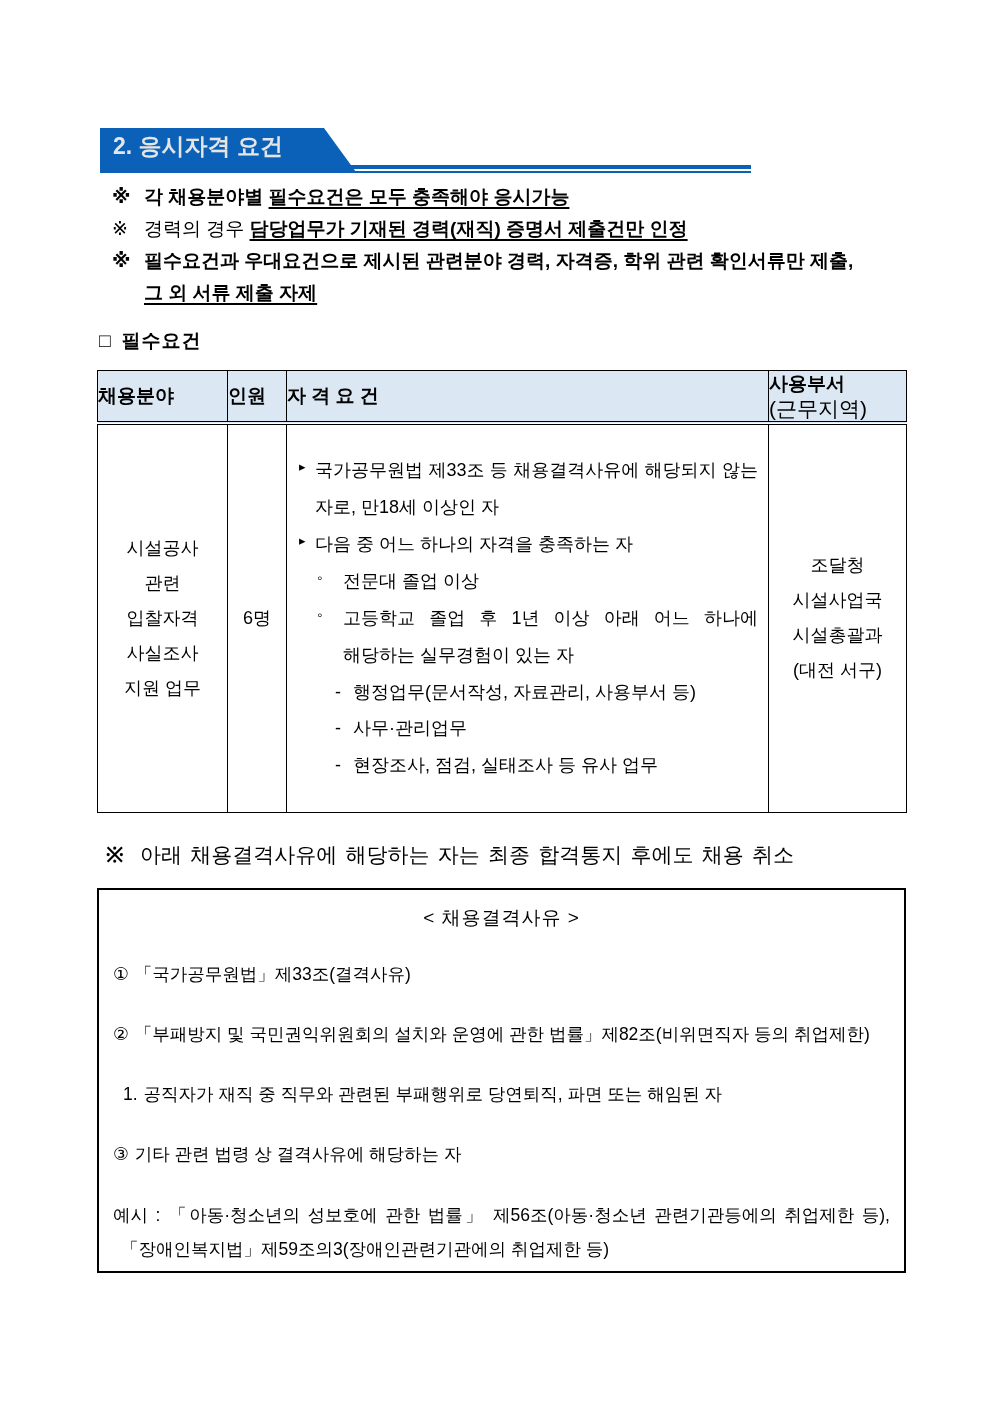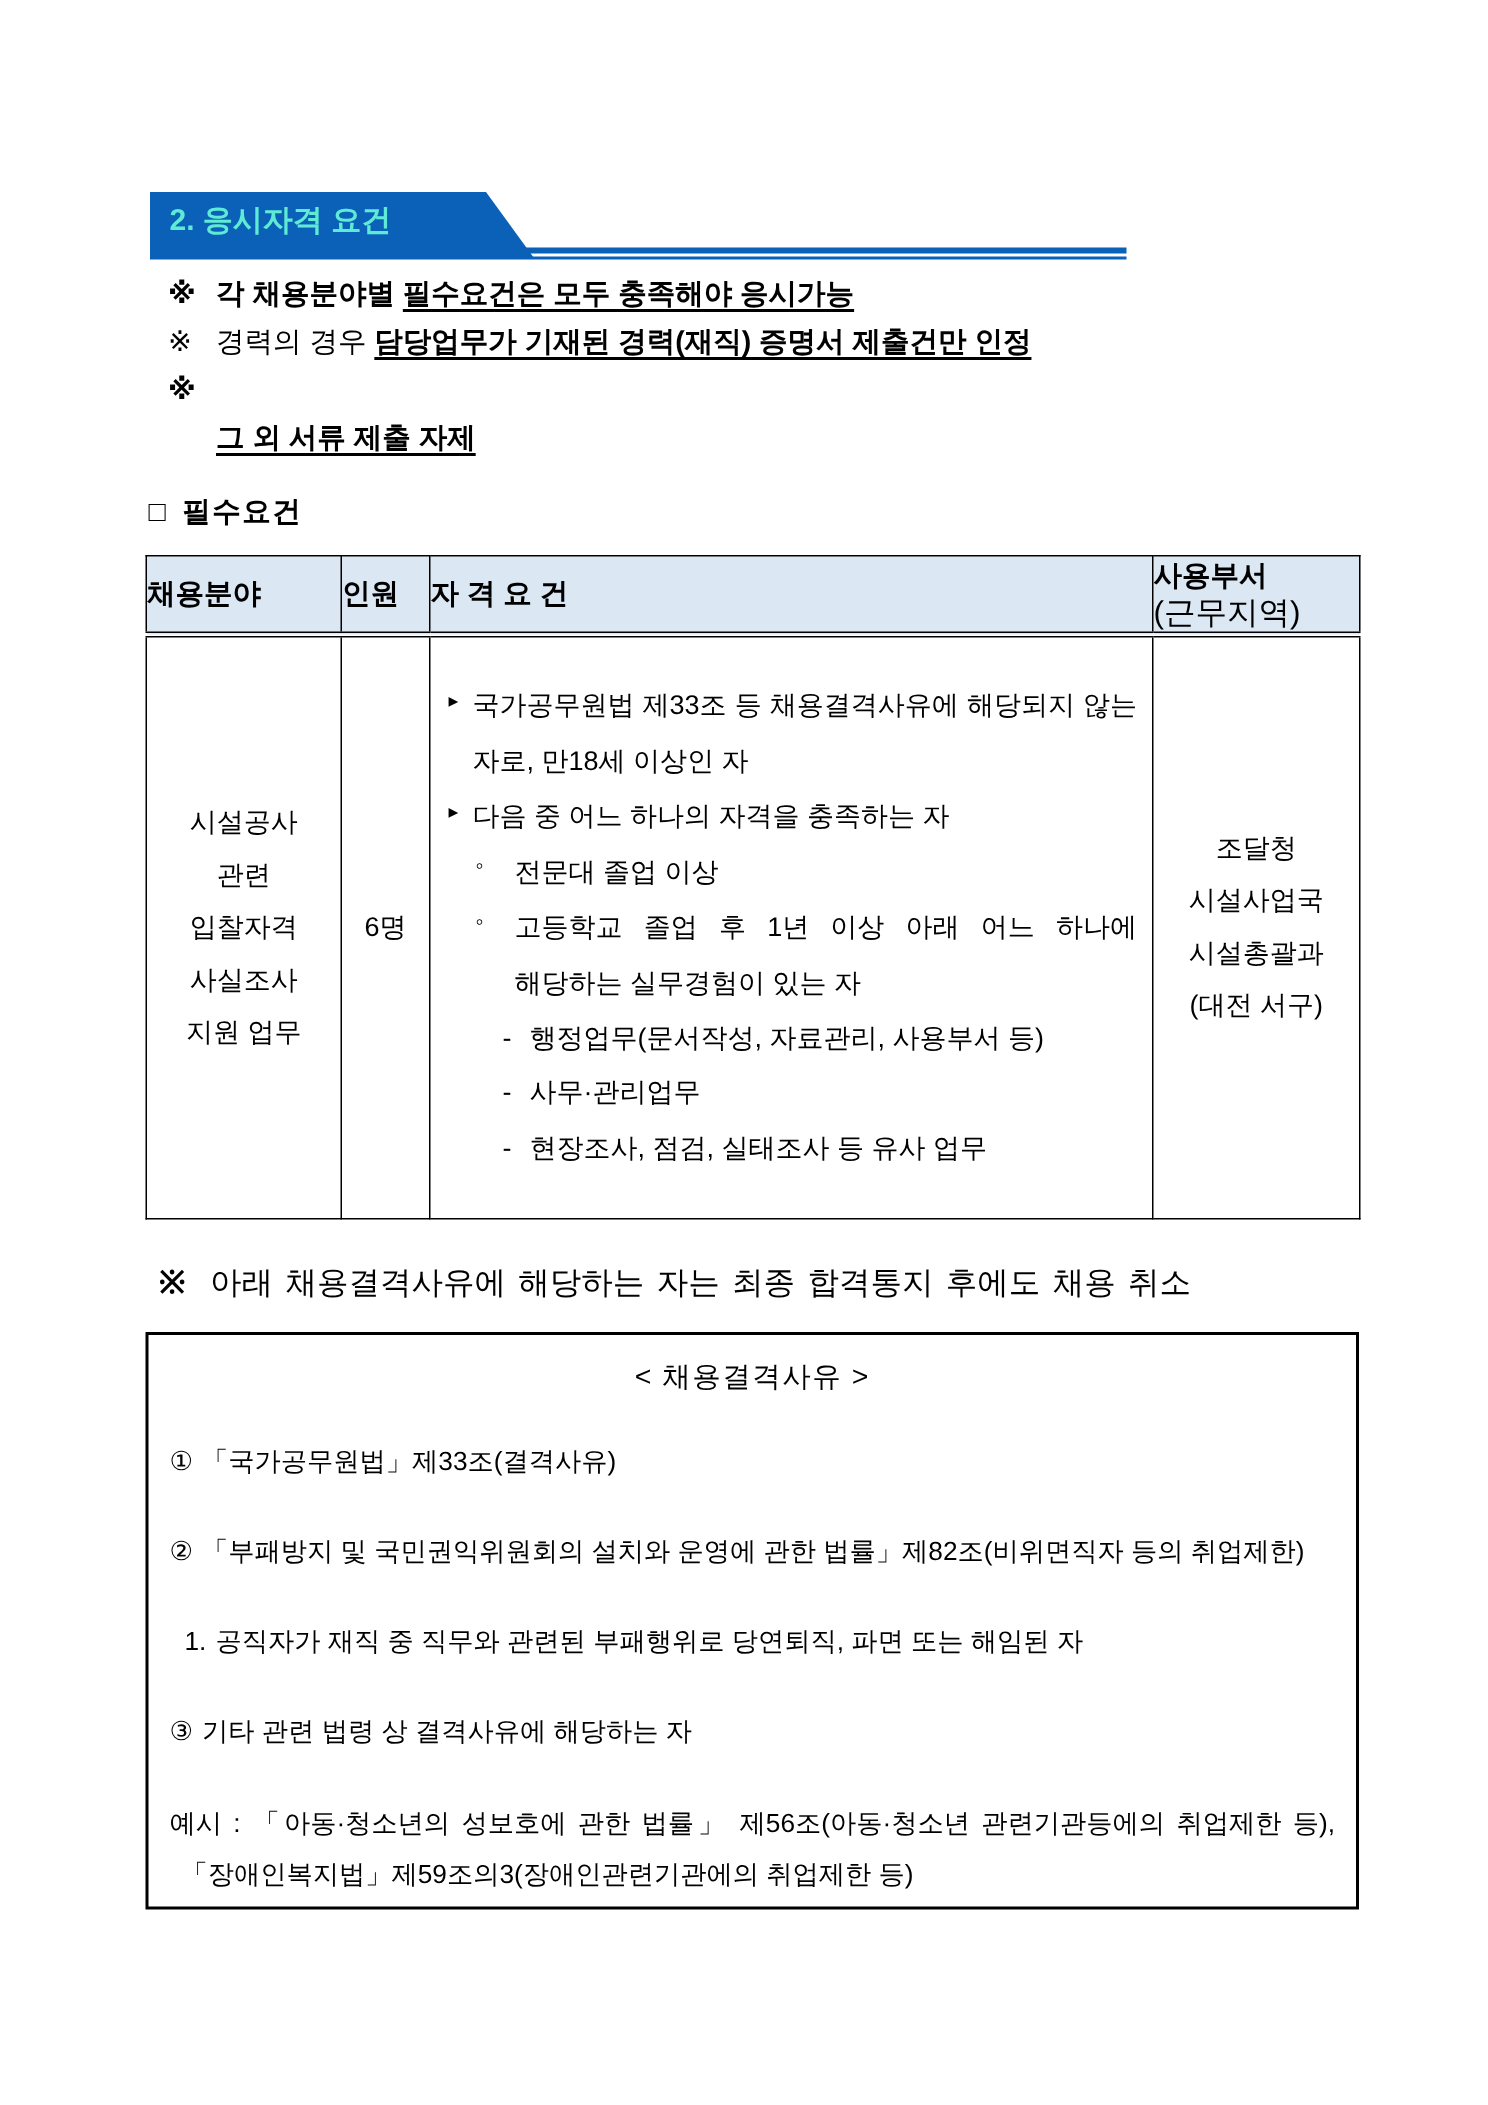--- a/index.html
+++ b/index.html
@@ -21,21 +21,21 @@
   .banner-area { position: absolute; left: 100px; top: 128px; width: 700px; height: 48px; }
   .banner {
     position: absolute; left: 0; top: 0;
     width: 256px; height: 44px;
     background: #0b61b8;
     clip-path: polygon(0 0, 224px 0, 256px 100%, 0 100%);
     display: flex; align-items: center;
     padding: 0 0 7px 13px;
   }
   .banner-title {
-    color: #5eead4; font-size: 20px; font-weight: bold; letter-spacing: 0px;
+    color: #e5e5e5; font-size: 23px; font-weight: bold; letter-spacing: 0px;
     white-space: nowrap;
   }
   .banner-rule {
     position: absolute; left: 0; top: 37px; width: 651px;
   }
   .banner-rule .thick { height: 4px; background: #0b61b8; }
   .banner-rule .thin  { height: 2px; background: #0b61b8; margin-top: 2px; }
 
   
   .notes { position: absolute; left: 112px; top: 181px; width: 802px; }
@@ -134,21 +134,21 @@
     <div class="note">
       <span class="note-marker bold">※</span>
       <span class="note-body"><span class="bold">각 채용분야별</span> <span class="bold uline">필수요건은 모두 충족해야 응시가능</span></span>
     </div>
     <div class="note">
       <span class="note-marker">※</span>
       <span class="note-body"><span>경력의 경우</span> <span class="bold uline">담당업무가 기재된 경력(재직) 증명서 제출건만 인정</span></span>
     </div>
     <div class="note">
       <span class="note-marker bold">※</span>
-      <span class="note-body"><br><span class="bold uline">그 외 서류 제출 자제</span></span>
+      <span class="note-body"><span class="bold">필수요건과 우대요건으로 제시된 관련분야 경력, 자격증, 학위 관련 확인서류만 제출,</span><br><span class="bold uline">그 외 서류 제출 자제</span></span>
     </div>
   </div>
 
   <div class="section-heading">
     <span class="sq">□</span><span>필수요건</span>
   </div>
 
   <table class="req-table">
     <colgroup>
         <col class="c1">

